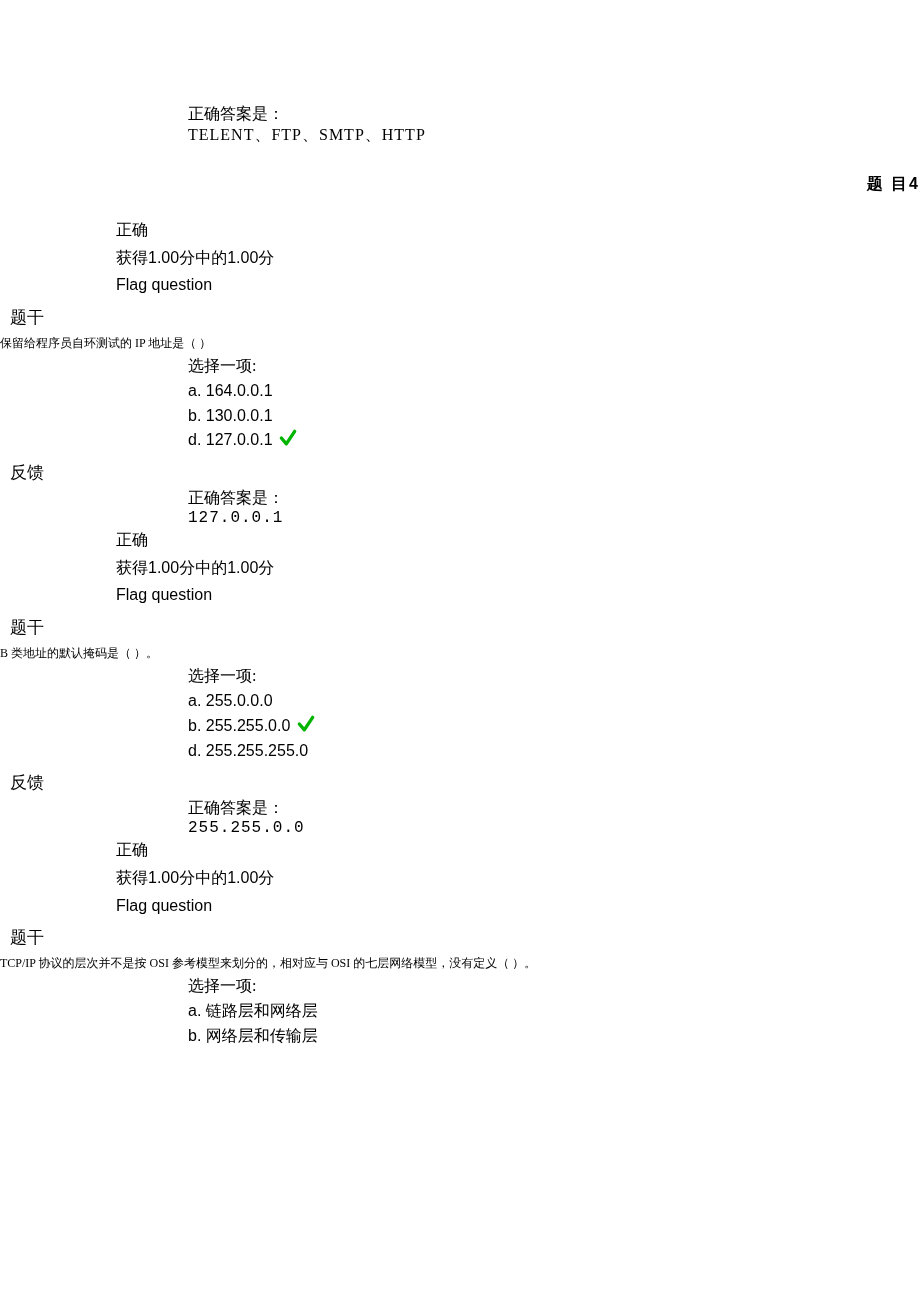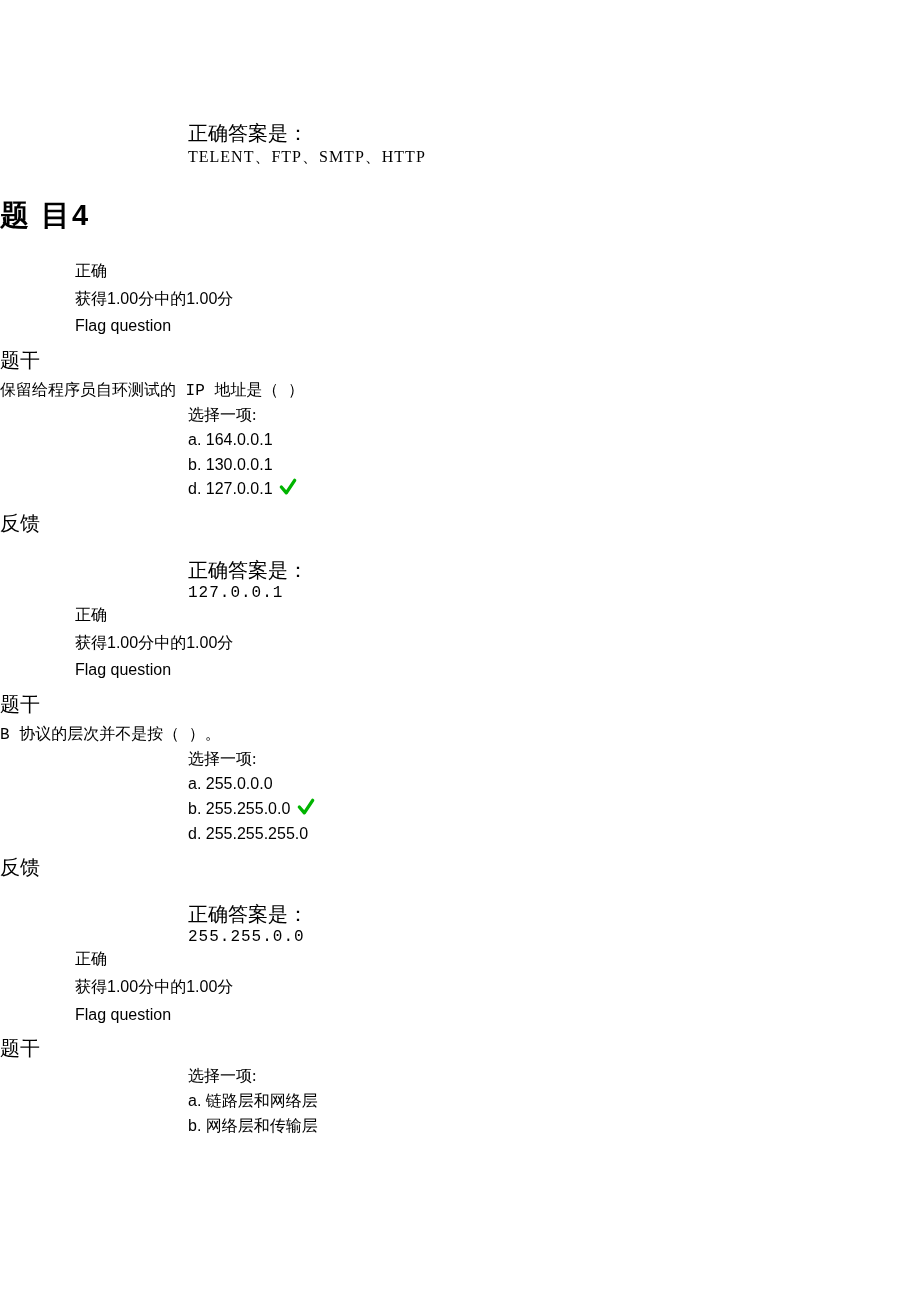--- a/index.html
+++ b/index.html
@@ -8,59 +8,61 @@
     background: #ffffff;
     width: 920px;
     font-family: "Helvetica Neue", Arial, "SimSun", sans-serif;
     color: #000;
   }
   .page {
     padding: 100px 0 60px 0;
   }
   .indent-1 { margin-left: 160px; }
   .indent-2 { margin-left: 188px; }
-  .indent-3 { margin-left: 75px; }
+  .indent-3 { margin-left: 116px; }
 
   .q-title {
-    font-size: 29px;
+    font-size: 16px;
     font-weight: 700;
     margin: 28px 0 22px 0;
     letter-spacing: 2px;
+    text-align: right;
   }
   .meta-line {
     font-size: 16px;
     line-height: 1.6;
     margin-bottom: 2px;
   }
   .section-head {
-    font-size: 20px;
+    font-size: 17px;
     margin: 8px 0 4px 0;
+    padding-left: 10px;
   }
   .stem {
-    font-size: 16px;
+    font-size: 12px;
     margin: 6px 0 4px 0;
-    font-family: Liberation Mono, monospace;
+    font-family: Liberation Serif, serif;
   }
   .select-prompt {
     font-size: 16px;
     margin-bottom: 2px;
     font-family: "SimSun", serif;
   }
   .option {
     font-size: 16px;
     line-height: 1.55;
   }
   .option .label {
     font-family: "Helvetica Neue", Arial, sans-serif;
   }
   .option .val-zh { font-family: "SimSun", serif; }
   .feedback-line {
-    font-size: 20px;
+    font-size: 16px;
     font-family: "SimSun", serif;
-    margin-top: 20px;
+    margin-top: 4px;
   }
   .mono-ish {
     font-family: "SimSun", "Courier New", monospace;
     letter-spacing: 1px;
     font-size: 16px;
   }
 
   .check {
     display: inline-block;
     vertical-align: -3px;
@@ -113,21 +115,21 @@
   </div>
 
   <div class="indent-1 section-head">反馈</div>
   <div class="indent-2 feedback-line">正确答案是：</div>
   <div class="indent-2 mono-ish">127.0.0.1</div>
 
   <div class="indent-3 meta-line">正确</div>
   <div class="indent-3 meta-line">获得1.00分中的1.00分</div>
   <div class="indent-3 meta-line">Flag question</div>
   <div class="indent-1 section-head">题干</div>
-  <div class="indent-2 stem">B 协议的层次并不是按（  ）。</div>
+  <div class="indent-2 stem">B 类地址的默认掩码是（  ）。</div>
   <div class="indent-2 select-prompt">选择一项:</div>
 
   <div class="indent-2 option">
     <span class="label">a.</span>
     <span class="label">255.0.0.0</span>
   </div>
   <div class="indent-2 option">
     <span class="label">b.</span>
     <span class="label">255.255.0.0</span>
     <span class="check">
@@ -142,20 +144,21 @@
   </div>
 
   <div class="indent-1 section-head">反馈</div>
   <div class="indent-2 feedback-line">正确答案是：</div>
   <div class="indent-2 mono-ish">255.255.0.0</div>
 
   <div class="indent-3 meta-line">正确</div>
   <div class="indent-3 meta-line">获得1.00分中的1.00分</div>
   <div class="indent-3 meta-line">Flag question</div>
   <div class="indent-1 section-head">题干</div>
+  <div class="indent-2 stem" style="max-width:570px;">TCP/IP 协议的层次并不是按 OSI 参考模型来划分的，相对应与 OSI 的七层网络模型，没有定义（  ）。</div>
   <div class="indent-2 select-prompt">选择一项:</div>
 
   <div class="indent-2 option">
     <span class="label">a.</span>
     <span class="val-zh">链路层和网络层</span>
   </div>
   <div class="indent-2 option">
     <span class="label">b.</span>
     <span class="val-zh">网络层和传输层</span>
   </div>

